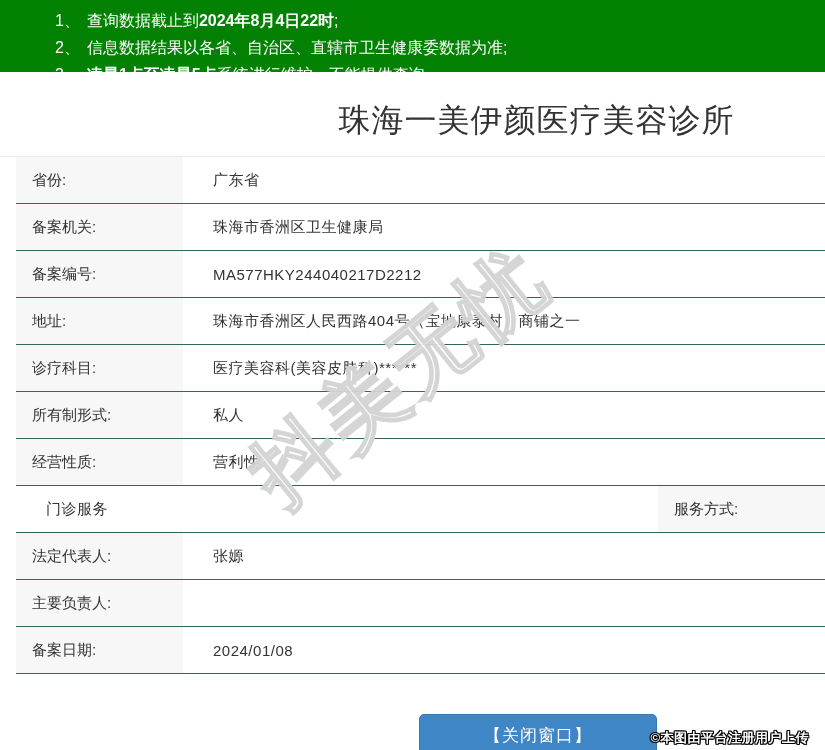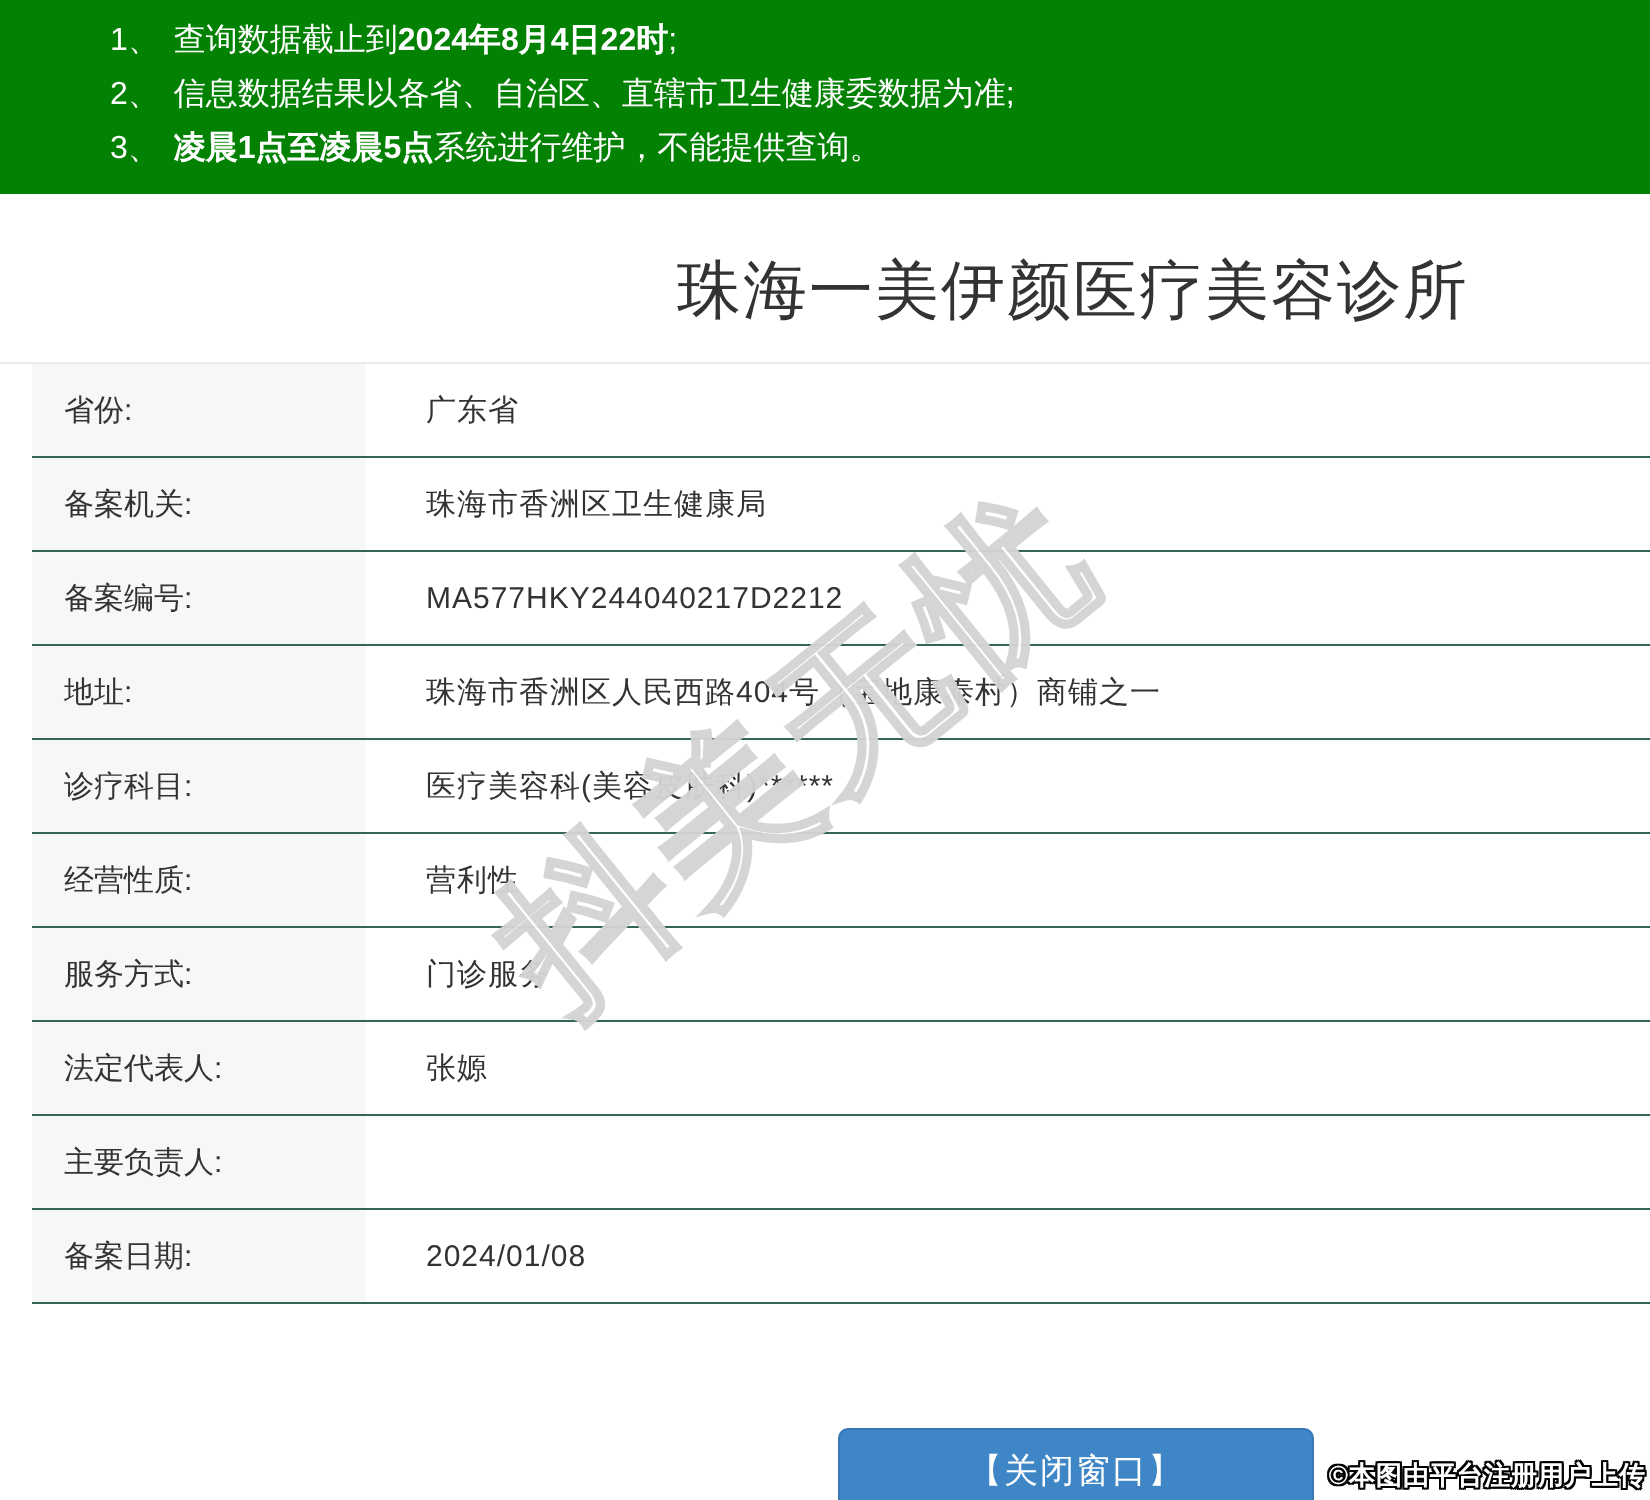--- a/index.html
+++ b/index.html
@@ -5,21 +5,21 @@
   html,body{margin:0;padding:0;}
   body{
     width:825px;height:750px;overflow:hidden;position:relative;
     font-family:"Liberation Sans","DejaVu Sans",sans-serif;
     background:#fff;
   }
   .page{width:825px;height:750px;position:relative;}
 
   
   .banner{
-    background:#028102;color:#fff;height:97px;box-sizing:border-box;
+    background:#028102;color:#fff;height:72px;box-sizing:border-box;
     padding:7px 10px 0 55px;font-size:16px;
   }
   .banner-line{line-height:27px;white-space:nowrap;}
   .banner-line .num{margin-right:7px;}
   .banner-line .b{font-weight:bold;}
 
   
   .title{
     margin:27px 0 13px 0;text-align:center;position:relative;left:124px;
     font-size:32px;font-weight:400;color:#333;letter-spacing:1px;
@@ -45,21 +45,21 @@
 
   
   .wm-diag{
     position:absolute;left:200px;top:335px;width:400px;text-align:center;
     font-size:82px;font-weight:bold;letter-spacing:6px;line-height:1;
     color:#ffffff;-webkit-text-stroke:2px #d4d4d4;
     transform:rotate(-39deg);pointer-events:none;z-index:5;opacity:0.96;
     white-space:nowrap;
   }
   .wm-corner{
-    position:absolute;right:2px;bottom:3px;z-index:6;pointer-events:none;
+    position:absolute;right:16px;bottom:3px;z-index:6;pointer-events:none;
     font-size:13px;font-weight:bold;color:#fff;letter-spacing:0.5px;
     text-shadow:-1px -1px 0 #000,1px -1px 0 #000,-1px 1px 0 #000,1px 1px 0 #000,
                  0 -1px 0 #000,0 1px 0 #000,-1px 0 0 #000,1px 0 0 #000;
   }
 </style>
 </head>
 <body>
 
 <div class="page">
 
@@ -92,26 +92,30 @@
     </div>
     <div class="row">
       <div class="cell label">地址:</div>
       <div class="cell value">珠海市香洲区人民西路404号（宝地康泰村）商铺之一</div>
     </div>
     <div class="row">
       <div class="cell label">诊疗科目:</div>
       <div class="cell value">医疗美容科(美容皮肤科)******</div>
     </div>
     <div class="row">
+      <div class="cell label">所有制形式:</div>
+      <div class="cell value">私人</div>
+    </div>
+    <div class="row">
       <div class="cell label">经营性质:</div>
       <div class="cell value">营利性</div>
     </div>
     <div class="row">
+      <div class="cell value">门诊服务</div>
       <div class="cell label">服务方式:</div>
-      <div class="cell value">门诊服务</div>
     </div>
     <div class="row">
       <div class="cell label">法定代表人:</div>
       <div class="cell value">张嫄</div>
     </div>
     <div class="row">
       <div class="cell label">主要负责人:</div>
     </div>
     <div class="row">
       <div class="cell label">备案日期:</div>

